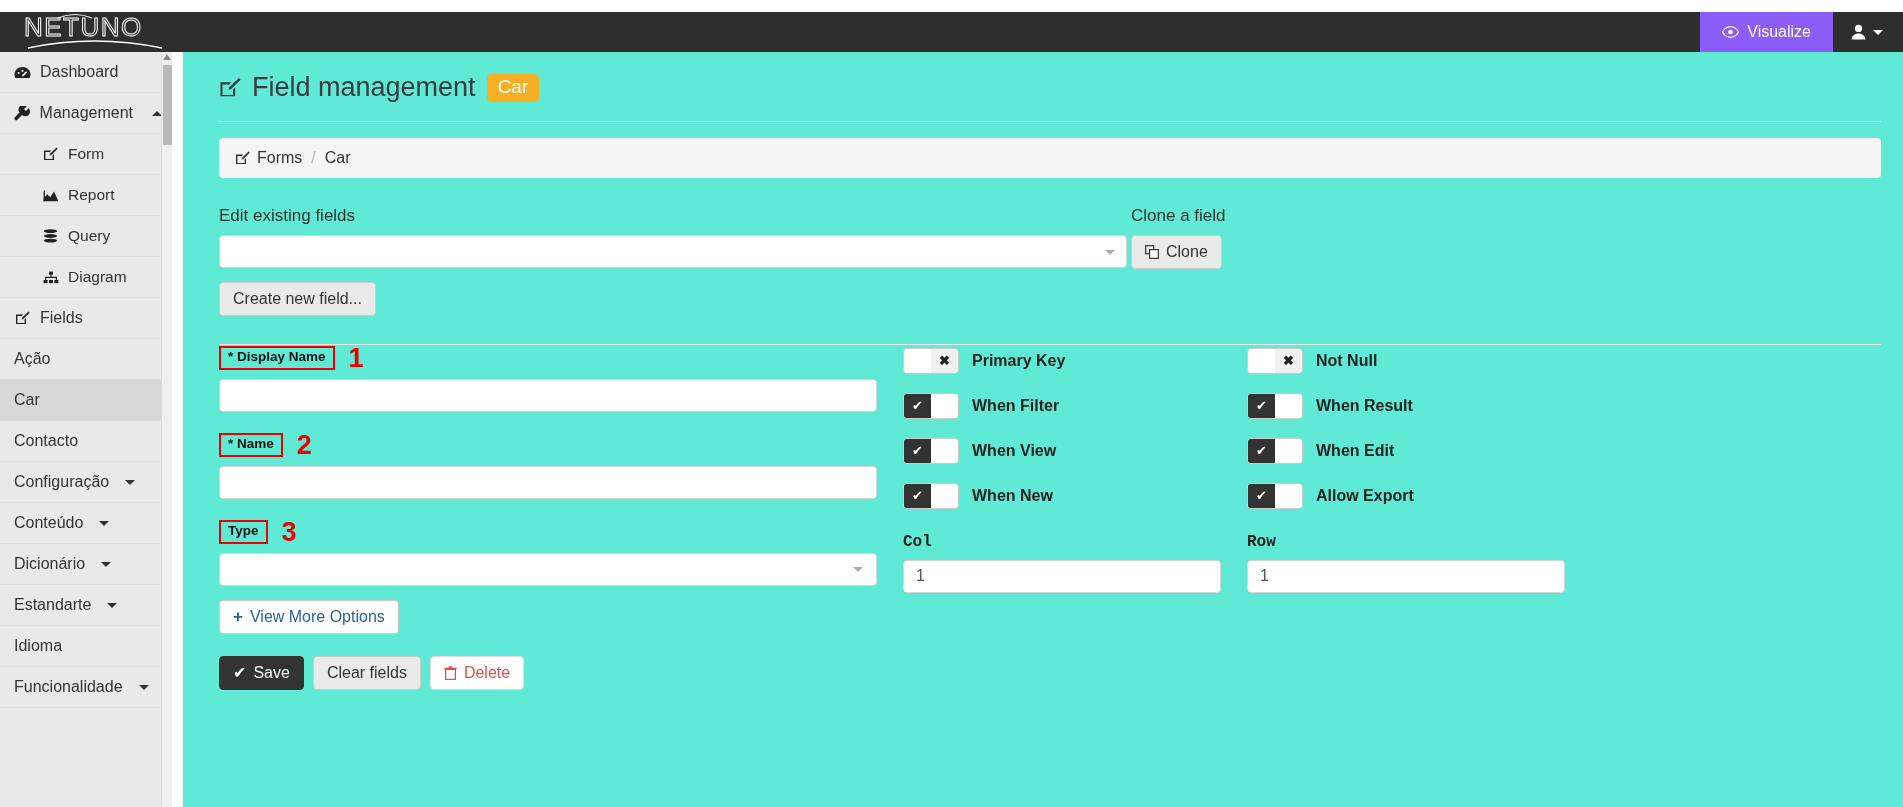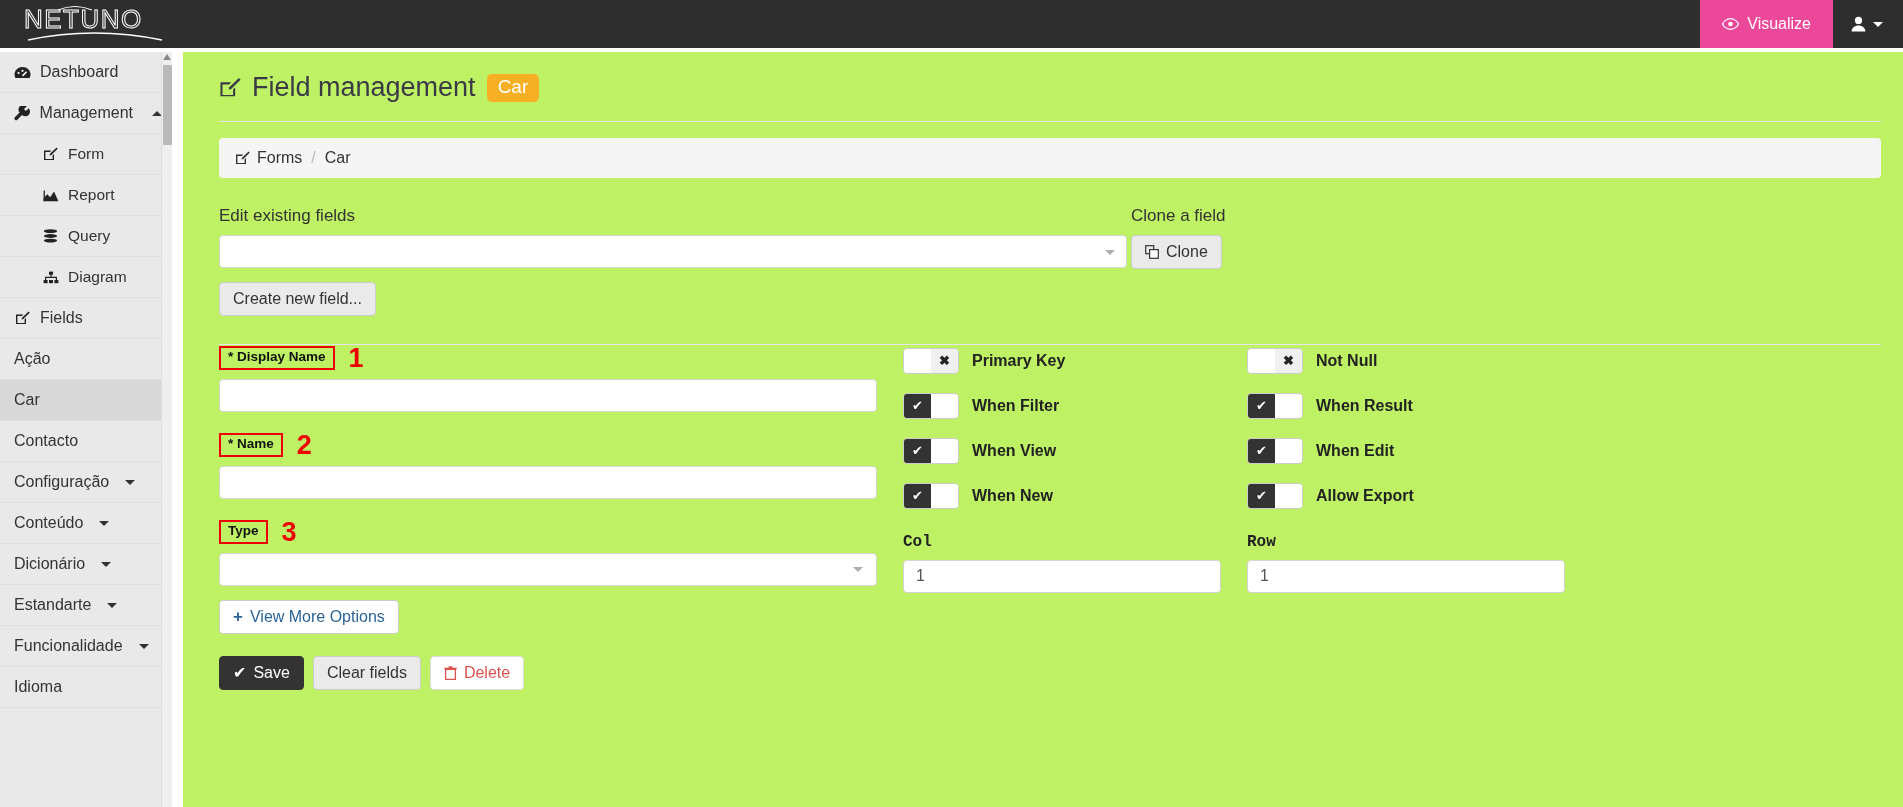--- a/index.html
+++ b/index.html
@@ -7,32 +7,32 @@
   body {
     width: 1903px; height: 807px;
     font-family: "Liberation Sans", sans-serif;
     background: #fff; color: #333;
     overflow: hidden;
     font-size: 17px;
   }
 
   
   .navbar {
-    position: absolute; top: 0; left: 0; right: 0; height: 48px;
+    position: absolute; top: 12px; left: 0; right: 0; height: 40px;
     background: #2e2e2e; display: flex; align-items: stretch;
     z-index: 50;
   }
   .brand {
     width: 207px; display: flex; align-items: center;
     padding-left: 22px; position: relative;
   }
   .brand svg { display: block; }
   .nav-right { margin-left: auto; display: flex; align-items: stretch; }
   .visualize-btn {
-    background: #ec4899; color: #fff;
+    background: #8b5cf6; color: #fff;
     display: flex; align-items: center; gap: 8px;
     padding: 16px 22px; font-size: 16px; cursor: pointer;
     border: none;
     font-family: "Liberation Sans", sans-serif;
   }
   .user-menu {
     display: flex; align-items: center; gap: 7px;
     padding: 0 20px 0 18px; color: #fff; font-size: 16px; cursor: pointer;
   }
   .caret-down {
@@ -73,21 +73,21 @@
     border-right: 4px solid transparent; border-bottom: 6px solid #888;
   }
   .sb-thumb {
     position: absolute; top: 13px; left: 1px; width: 9px; height: 80px;
     background: #b9b9b9; border-radius: 1px;
   }
 
   
   .main {
     position: absolute; top: 52px; left: 183px; right: 0; bottom: 0;
-    background: #bef264; overflow: hidden; padding: 0 22px;
+    background: #5eead4; overflow: hidden; padding: 0 22px;
   }
   .page-title {
     display: flex; align-items: center; gap: 11px;
     font-size: 27px; color: #3a3a46; font-weight: 400;
     padding: 20px 0 18px 14px;
   }
   .badge-car {
     background: #f7b023; color: #fff; font-size: 19px;
     padding: 2px 11px 4px; border-radius: 5px; font-weight: 400;
   }
@@ -322,26 +322,26 @@
       <span class="lbl">Dicionário</span>
       <span class="caret-down" style="margin-left:7px"></span>
     </div>
 
     <div class="side-item">
       <span class="lbl">Estandarte</span>
       <span class="caret-down" style="margin-left:7px"></span>
     </div>
 
     <div class="side-item">
+      <span class="lbl">Idioma</span>
+    </div>
+
+    <div class="side-item">
       <span class="lbl">Funcionalidade</span>
       <span class="caret-down" style="margin-left:7px"></span>
-    </div>
-
-    <div class="side-item">
-      <span class="lbl">Idioma</span>
     </div>
   </div>
 
   <div class="sb-track">
     <span class="sb-arrow"></span>
     <span class="sb-thumb"></span>
   </div>
 </div>
 
 <div class="main">

